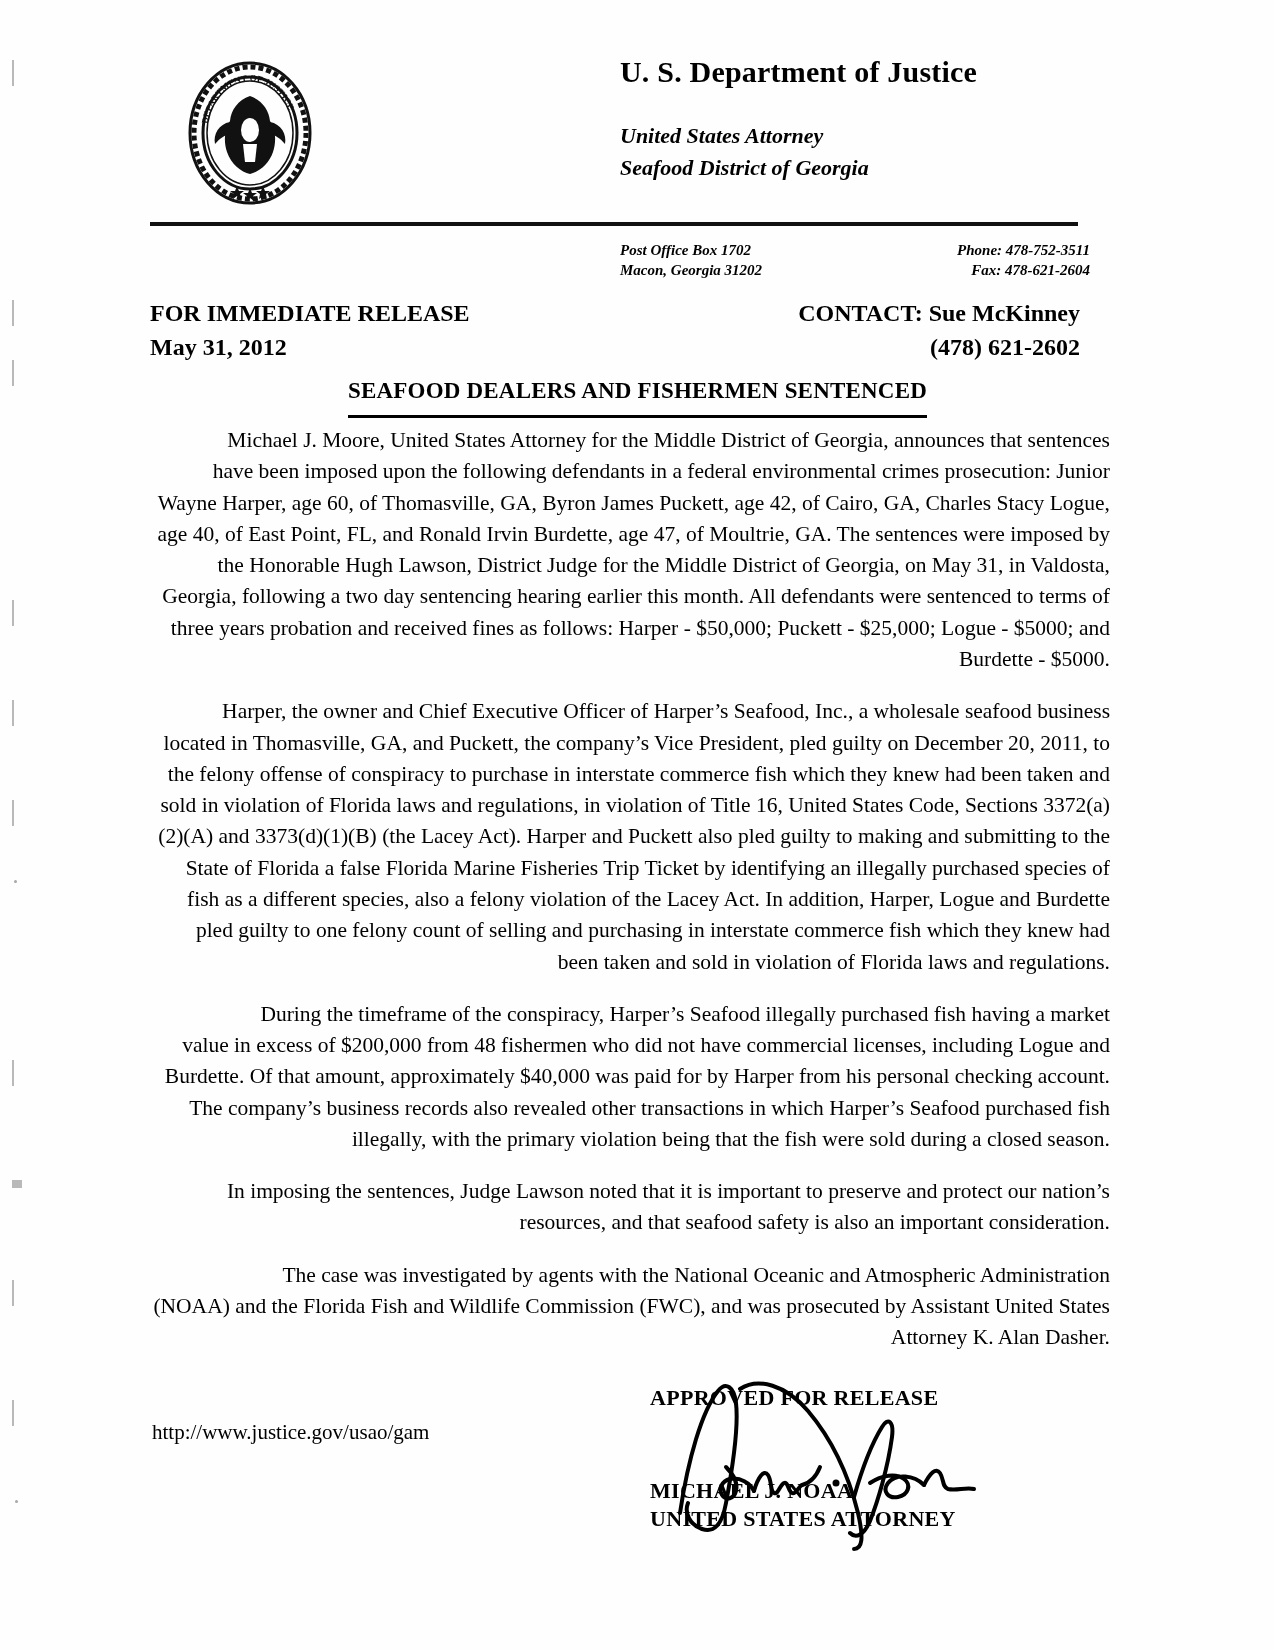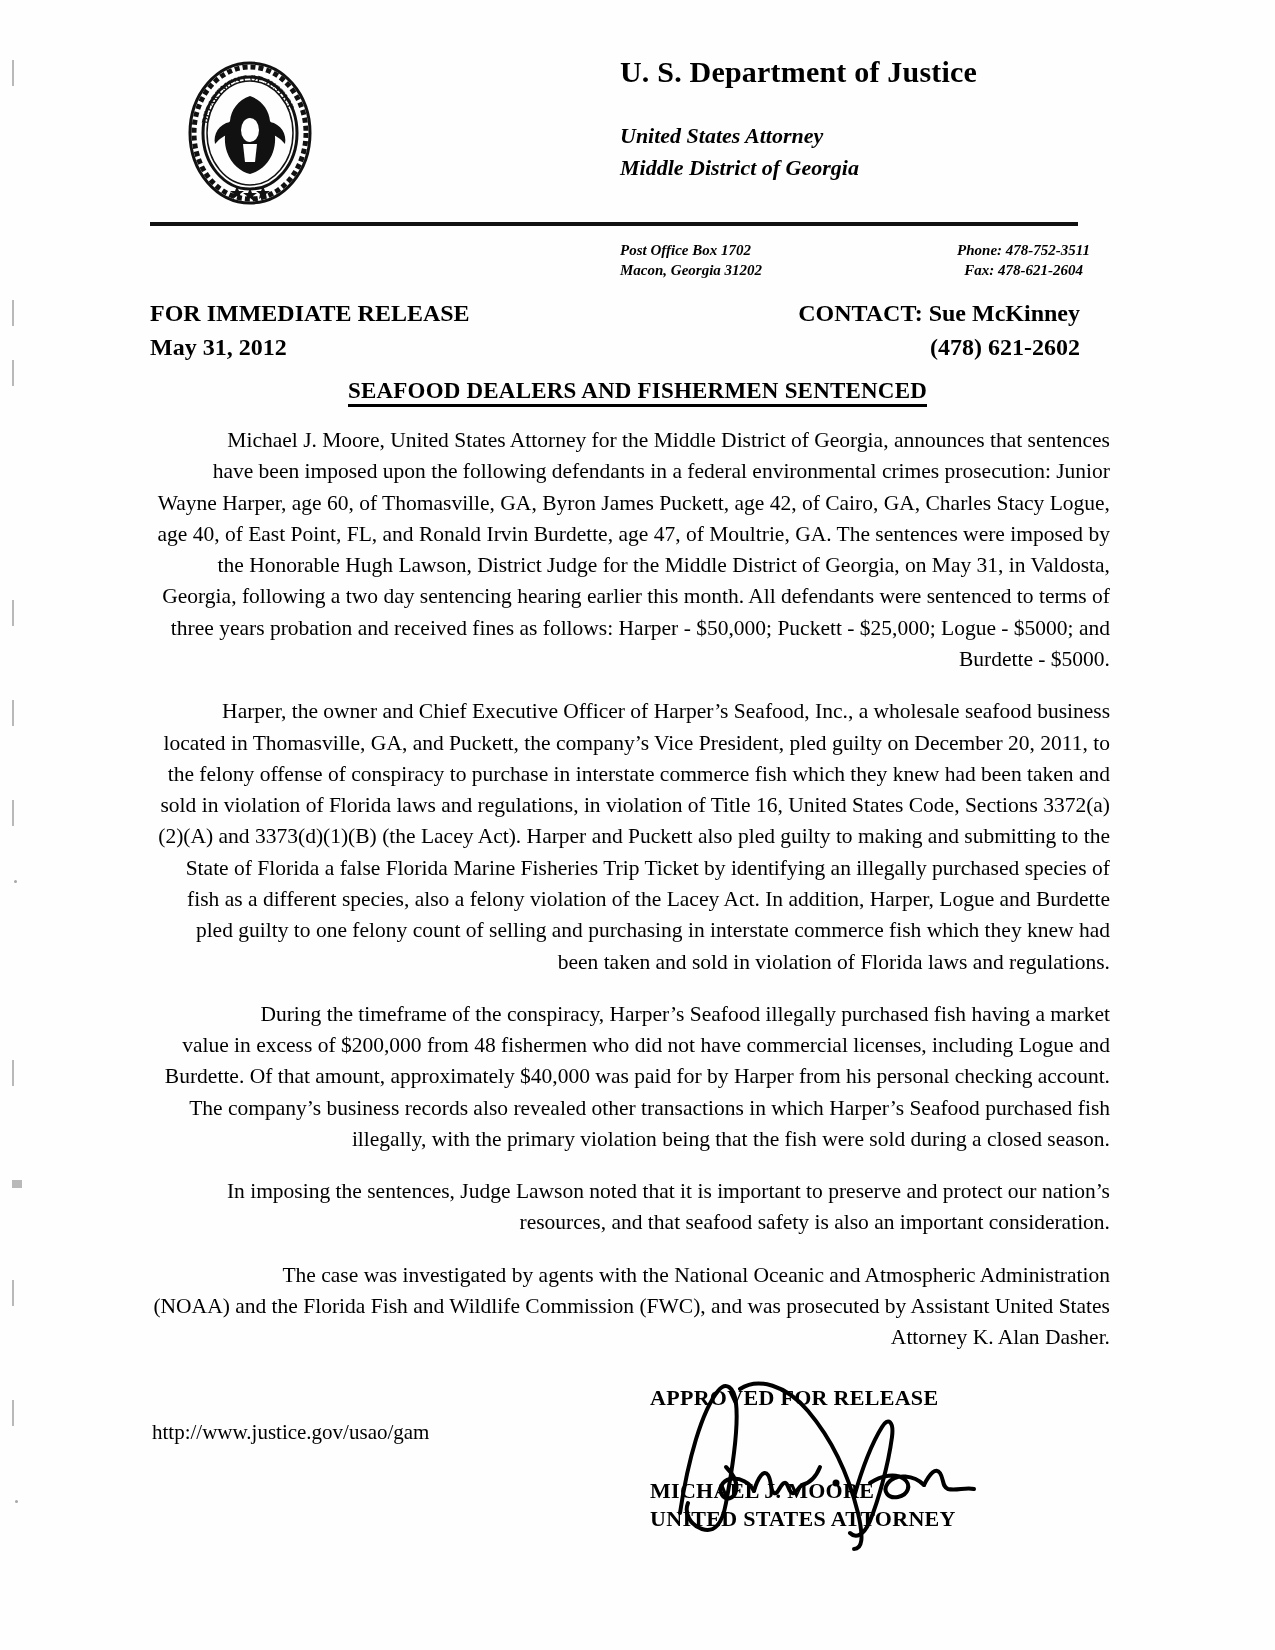--- a/index.html
+++ b/index.html
@@ -102,21 +102,21 @@
   .addr-left {
     position: absolute;
     left: 470px;
     top: 0;
     text-align: left;
   }
   .addr-right {
     position: absolute;
     right: 0;
     top: 0;
-    text-align: center;
+    text-align: right;
     font-style: italic;
   }
 
   
   .release-row {
     position: absolute;
     left: 150px;
     top: 296px;
     width: 930px;
     font-size: 24px;
@@ -141,21 +141,21 @@
     left: 0;
     top: 378px;
     width: 1275px;
     text-align: center;
     font-size: 23px;
     font-weight: bold;
     letter-spacing: 0.2px;
   }
   .doc-title span {
     border-bottom: 3px solid #000;
-    padding-bottom: 1px;
+    padding-bottom: 12px;
   }
 
   
   .body-copy {
     position: absolute;
     left: 150px;
     top: 425px;
     width: 960px;
     font-size: 21.5px;
     line-height: 1.455;
@@ -249,21 +249,21 @@
           <polygon points="75,130 77,135 82,135 78,138 79,143 75,140 71,143 72,138 68,135 73,135"></polygon>
           <polygon points="88,128 90,133 95,133 91,136 92,141 88,138 84,141 85,136 81,133 86,133"></polygon>
         </g>
       </svg>
     </div>
 
     <div class="doj-heading">
       <div class="doj-title">U. S. Department of Justice</div>
       <div class="doj-sub">
         <div>United States Attorney</div>
-        <div>Middle District of Georgia</div>
+        <div>Seafood District of Georgia</div>
       </div>
     </div>
   </div>
 
   <div class="rule"></div>
 
   <div class="addr-block">
     <div class="addr-left">
       <div>Post Office Box 1702</div>
       <div>Macon, Georgia 31202</div>
@@ -308,20 +308,20 @@
         <path d="M162 122 C170 120 176 114 180 104"></path>
         <circle cx="196" cy="120" r="3.5" fill="#000" stroke="none"></circle>
         <path d="M214 134 C222 106 232 80 242 64 C248 54 254 58 252 74 C248 104 238 138 230 158 C224 172 216 176 210 170"></path>
         <path d="M230 120 C242 112 256 110 264 116 C272 122 268 132 258 134 C248 136 242 128 248 120 C256 110 274 112 284 122"></path>
         <path d="M284 122 C290 110 296 104 300 110 C304 116 302 124 308 126 C316 128 326 124 334 126"></path>
         <path d="M100 26 C118 14 146 22 168 48 C190 74 208 110 218 150 C224 176 222 186 214 186"></path>
       </g>
     </svg>
 
     <div class="sig-name">
-      <div>MICHAEL J. MOORE</div>
+      <div>MICHAEL J. NOAA</div>
       <div>UNITED STATES ATTORNEY</div>
     </div>
   </div>
 
   <div class="footer-url">http://www.justice.gov/usao/gam</div>
 
 </div>
 
 </body></html>

